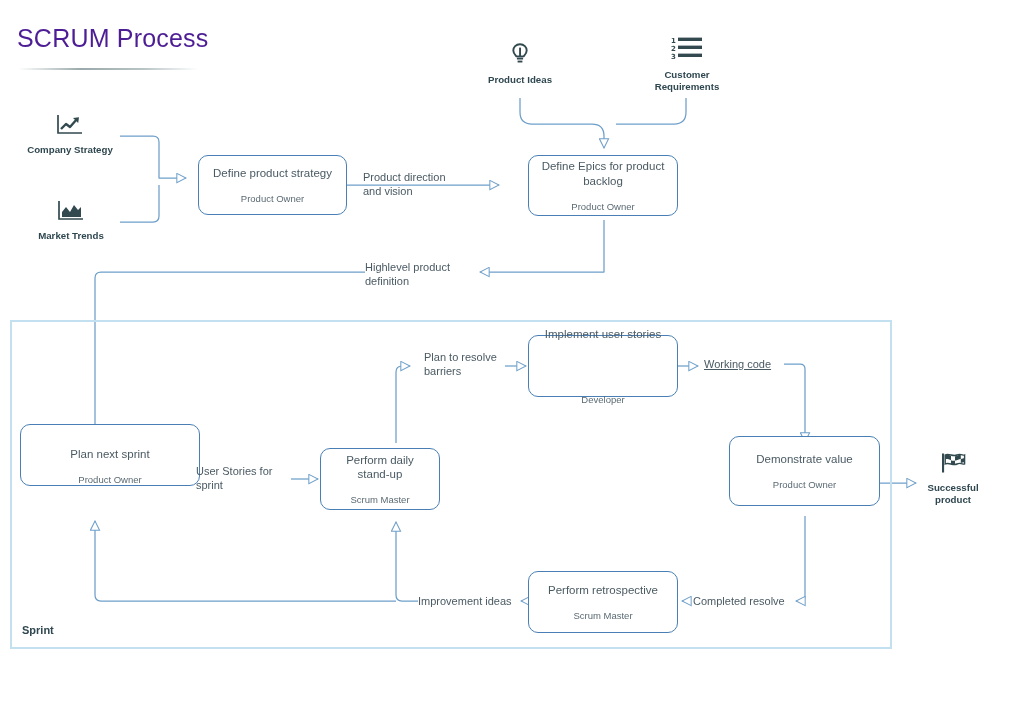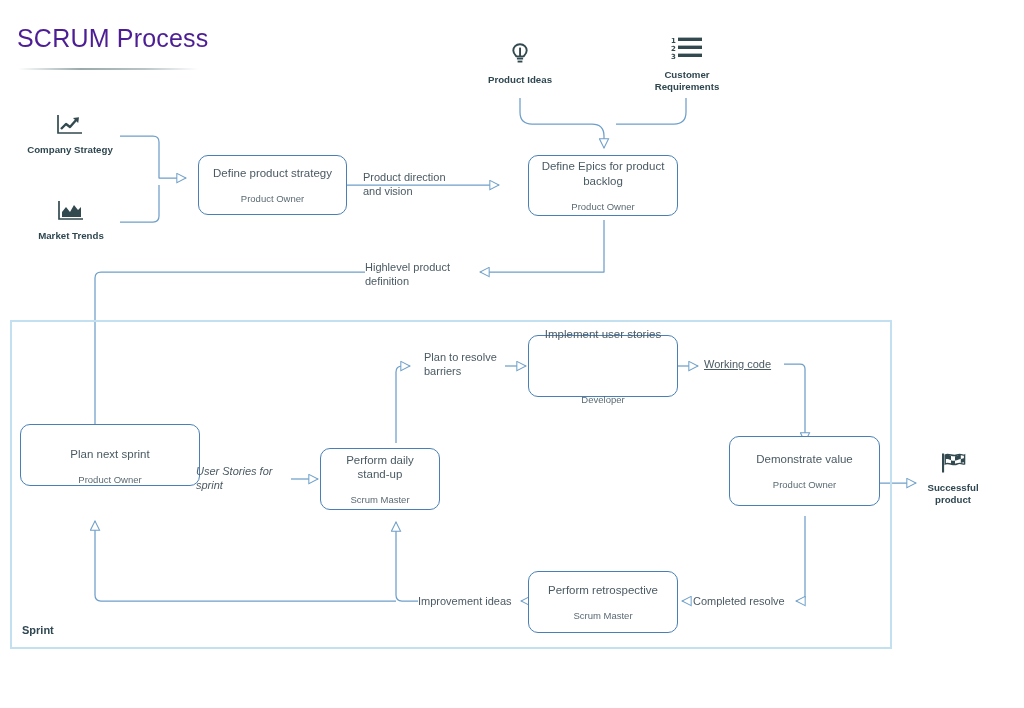--- a/index.html
+++ b/index.html
@@ -258,21 +258,21 @@
     <div class="node-title">Perform retrospective</div>
     <div class="node-role">Scrum Master</div>
   </div>
 
   <div class="edge-label" style="left:363px; top:170px; width:100px;">Product direction
 and vision</div>
 
   <div class="edge-label" style="left:365px; top:260px; width:96px;">Highlevel product
 definition</div>
 
-  <div class="edge-label" style="left:196px; top:464px; width:96px;font-style:italic;">User Stories for
+  <div class="edge-label" style="left:196px; top:464px; width:96px;">User Stories for
 sprint</div>
 
   <div class="edge-label" style="left:424px; top:350px; width:84px;">Plan to resolve
 barriers</div>
 
   <div class="edge-label" style="left:704px; top:357px; width:80px;text-decoration:underline;">Working code</div>
 
   <div class="edge-label" style="left:693px; top:594px; width:100px;">Completed resolve</div>
 
   <div class="edge-label" style="left:418px; top:594px; width:104px;">Improvement ideas</div>

